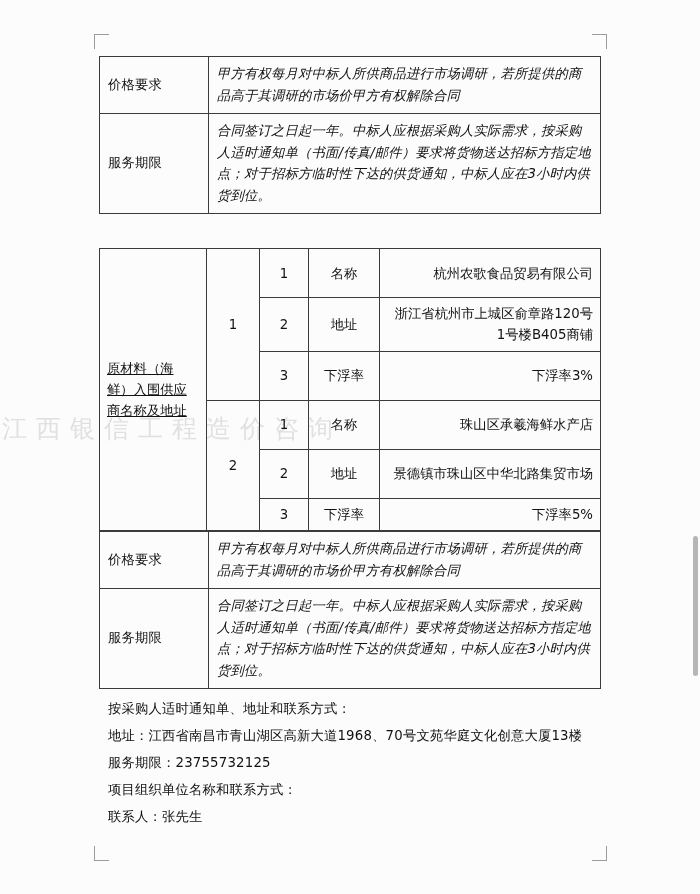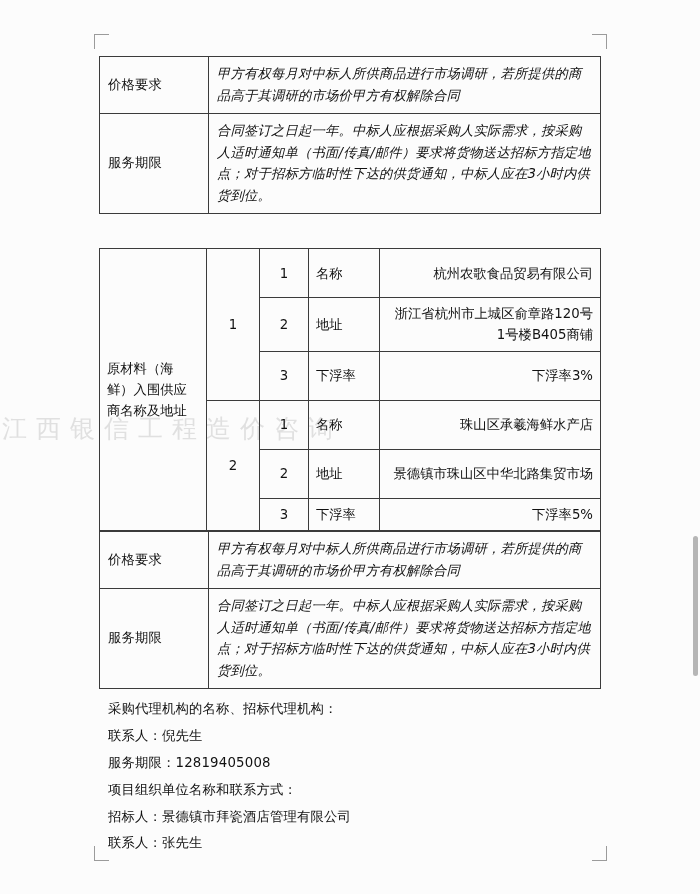--- a/index.html
+++ b/index.html
@@ -78,32 +78,33 @@
   table.sup td {
     border: 1px solid #3b3b3b;
     font-size: 13.3px;
     line-height: 1.6;
     padding: 5px 7px;
     vertical-align: middle;
   }
   td.sup-title {
     width: 92px;
     padding: 6px 8px;
+    text-decoration: underline;
   }
   td.grp {
     width: 38px;
     text-align: center;
   }
   td.idx {
     width: 34px;
     text-align: center;
   }
   td.field {
     width: 56px;
-    text-align: left;
+    text-align: center;
   }
   td.val {
     text-align: right;
   }
   .row-tall td { height: 38px; }
 
   .para {
     margin: 0;
     font-size: 13.3px;
     line-height: 2.02;
@@ -214,25 +215,24 @@
           <td class="body">甲方有权每月对中标人所供商品进行市场调研，若所提供的商品高于其调研的市场价甲方有权解除合同</td>
         </tr>
         <tr>
           <td class="label">服务期限</td>
           <td class="body">合同签订之日起一年。中标人应根据采购人实际需求，按采购人适时通知单（书面/传真/邮件）要求将货物送达招标方指定地点；对于招标方临时性下达的供货通知，中标人应在3小时内供货到位。</td>
         </tr>
       </tbody>
     </table>
 
     <div class="para-block">
-      <p class="para">采购代理机构的名称、招标代理机构：</p>
-      <p class="para"><span>联系人：</span><span>倪先生</span></p>
-      <p class="para"><span>服务期限：</span><span>12819405008</span></p>
+      <p class="para">按采购人适时通知单、地址和联系方式：</p>
+      <p class="para"><span>地址：</span><span>江西省南昌市青山湖区高新大道1968、70号文苑华庭文化创意大厦13楼</span></p>
+      <p class="para"><span>服务期限：</span><span>23755732125</span></p>
       <p class="para">项目组织单位名称和联系方式：</p>
-      <p class="para"><span>招标人：</span><span>景德镇市拜瓷酒店管理有限公司</span></p>
       <p class="para"><span>联系人：</span><span>张先生</span></p>
 
     </div>
 
   </div>
 
   <div class="scrollbar"></div>
 </div>
 
 </body></html>

